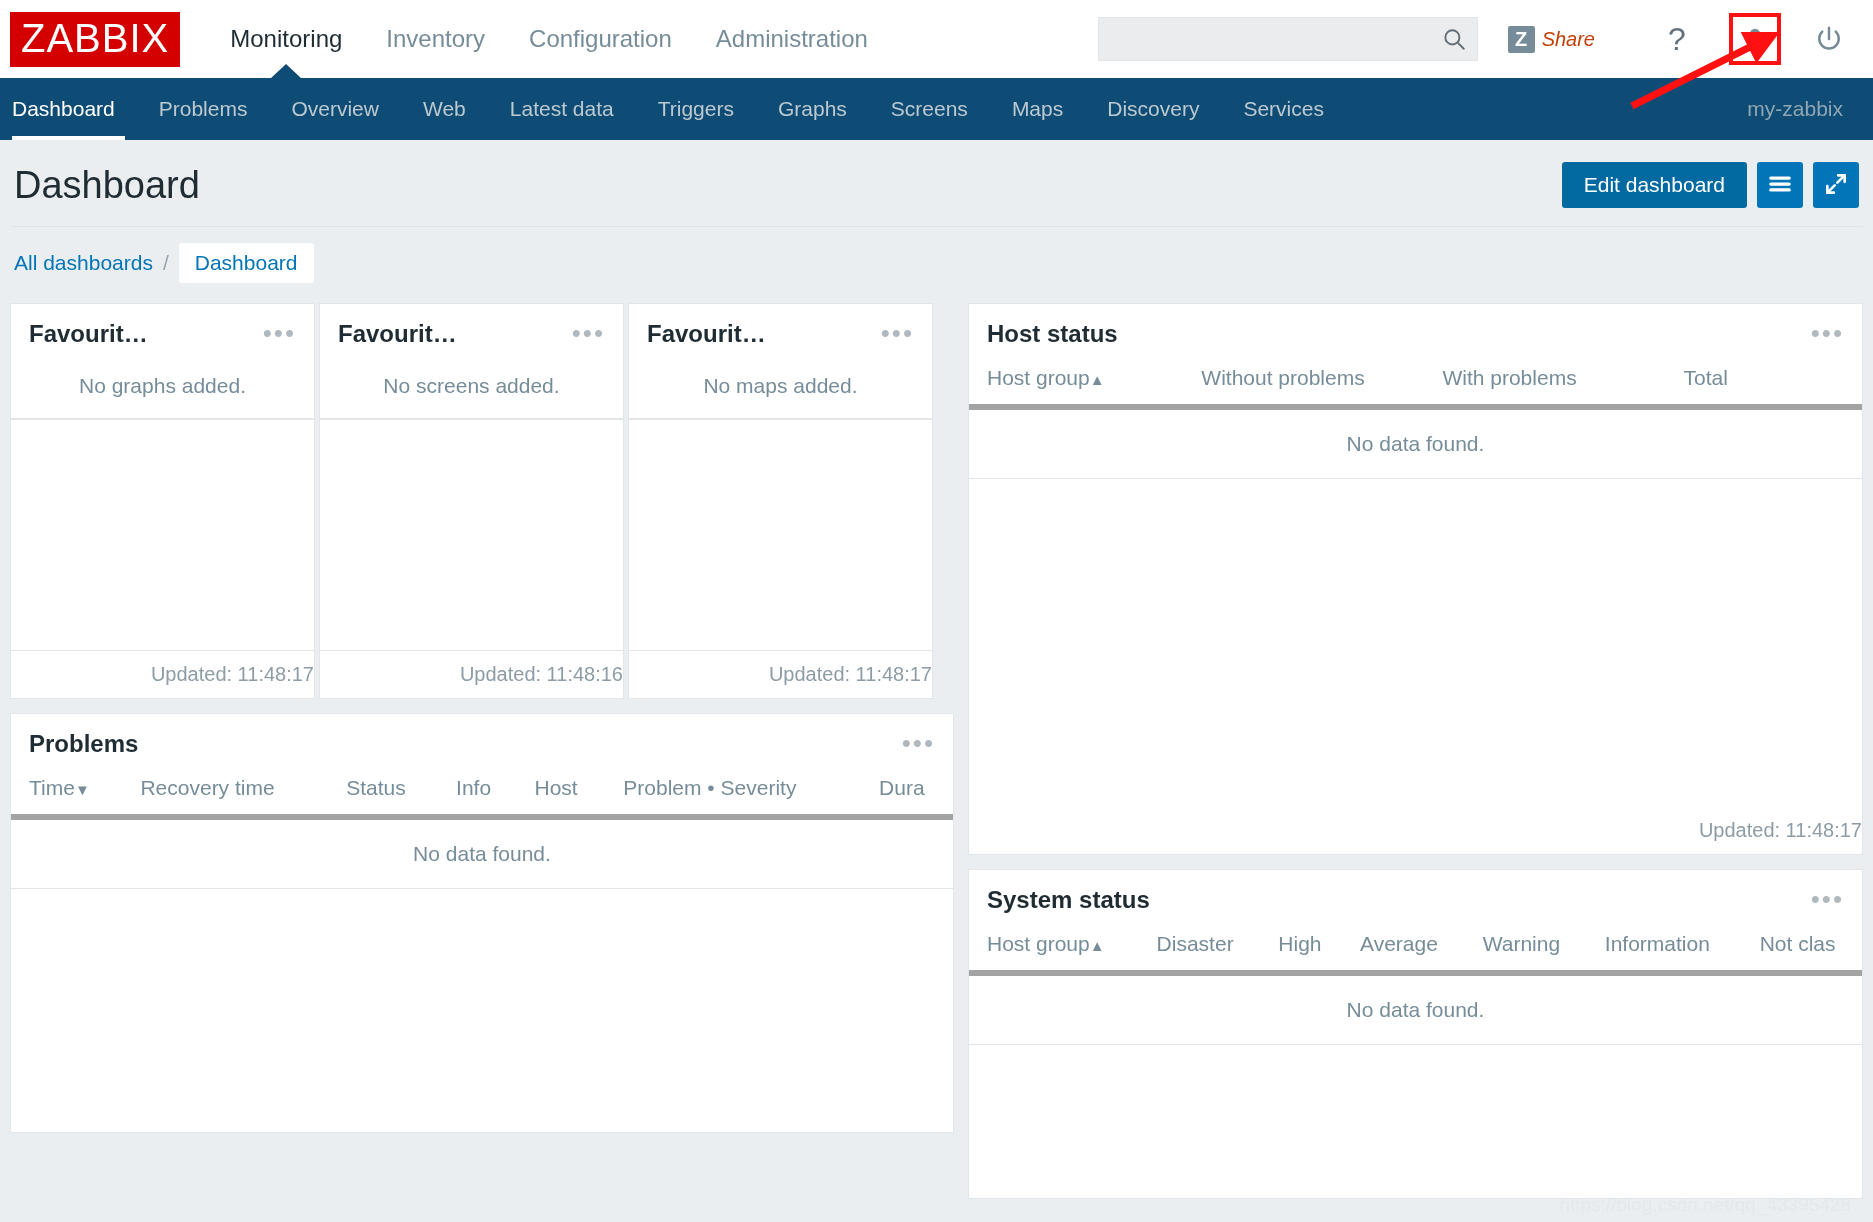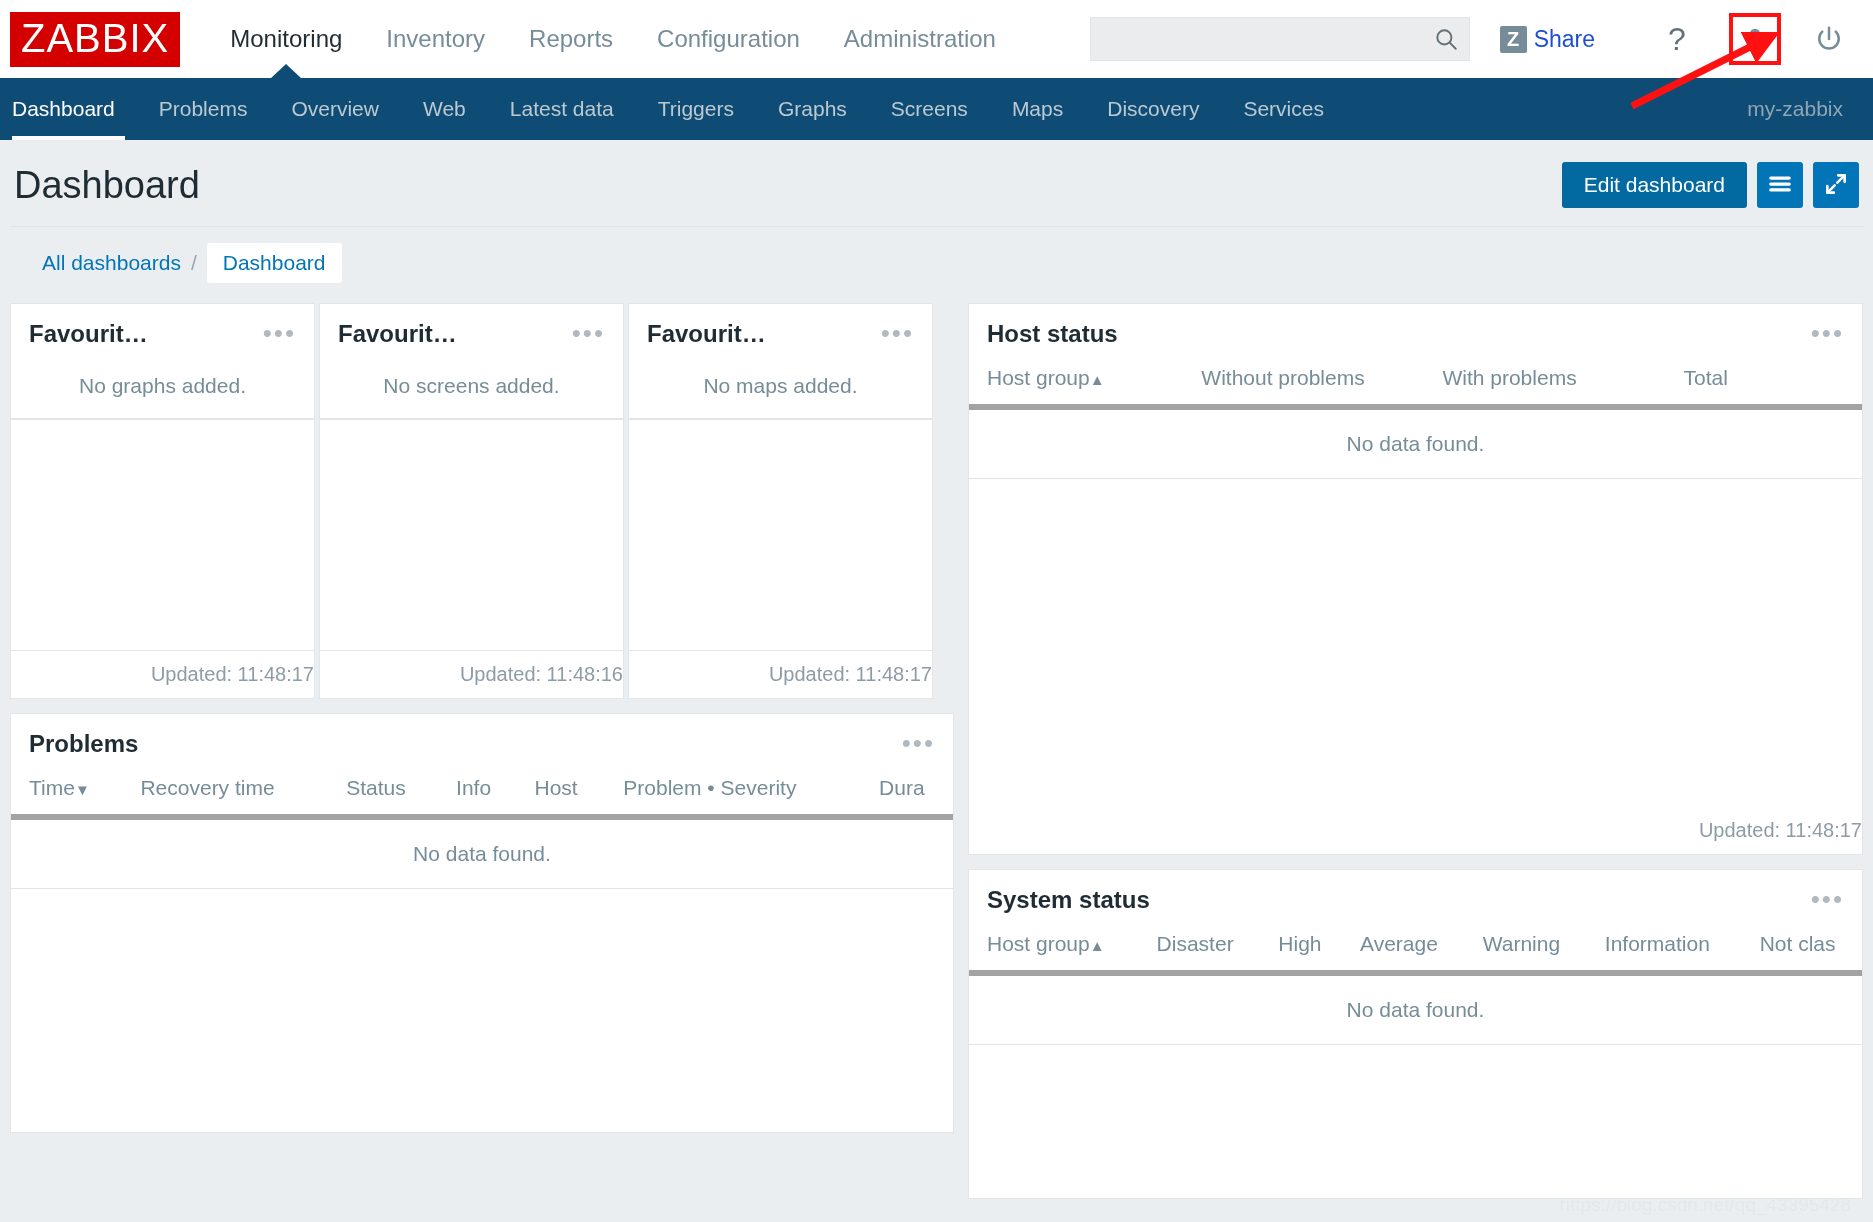--- a/index.html
+++ b/index.html
@@ -101,21 +101,21 @@
     background: #768d99;
     color: #ffffff;
     font-size: 20px;
     font-weight: bold;
     display: flex;
     align-items: center;
     justify-content: center;
     border-radius: 2px;
     font-family: "Liberation Sans", sans-serif;
   }
-  .share-label { font-size: 23px; color: #1d4ed8; }
+  .share-label { font-size: 20px; color: #c2410c; font-style: italic; }
 
   .hdr-icon {
     width: 44px; height: 44px;
     display: flex;
     align-items: center;
     justify-content: center;
     color: #768d99;
     cursor: pointer;
     margin-left: 22px;
   }
@@ -222,21 +222,20 @@
     display: flex;
     align-items: center;
     padding: 16px 4px 20px 4px;
     font-size: 21px;
     gap: 10px;
   }
   .breadcrumb a {
     color: #0275b8;
     text-decoration: none;
     cursor: pointer;
-    margin-left: 28px;
   }
   .breadcrumb .sep { color: #97a6ae; }
   .breadcrumb .crumb-current {
     background: #ffffff;
     color: #0275b8;
     padding: 8px 16px;
     border-radius: 3px;
     cursor: pointer;
   }
 
@@ -338,21 +337,20 @@
 </style>
 </head>
 <body>
 
 <div class="top-header">
   <div class="logo">ZABBIX</div>
 
   <nav class="main-nav">
     <div class="main-nav-item active">Monitoring</div>
     <div class="main-nav-item">Inventory</div>
-    <div class="main-nav-item">Reports</div>
     <div class="main-nav-item">Configuration</div>
     <div class="main-nav-item">Administration</div>
   </nav>
 
   <div class="header-right">
     <div class="search-box">
       <input type="text" value="" placeholder="" style="">
       <span class="search-icon">
         <svg viewBox="0 0 24 24" width="26" height="26" fill="none" stroke="currentColor" stroke-width="1.8">
           <circle cx="10.5" cy="10.5" r="6.5"></circle>

